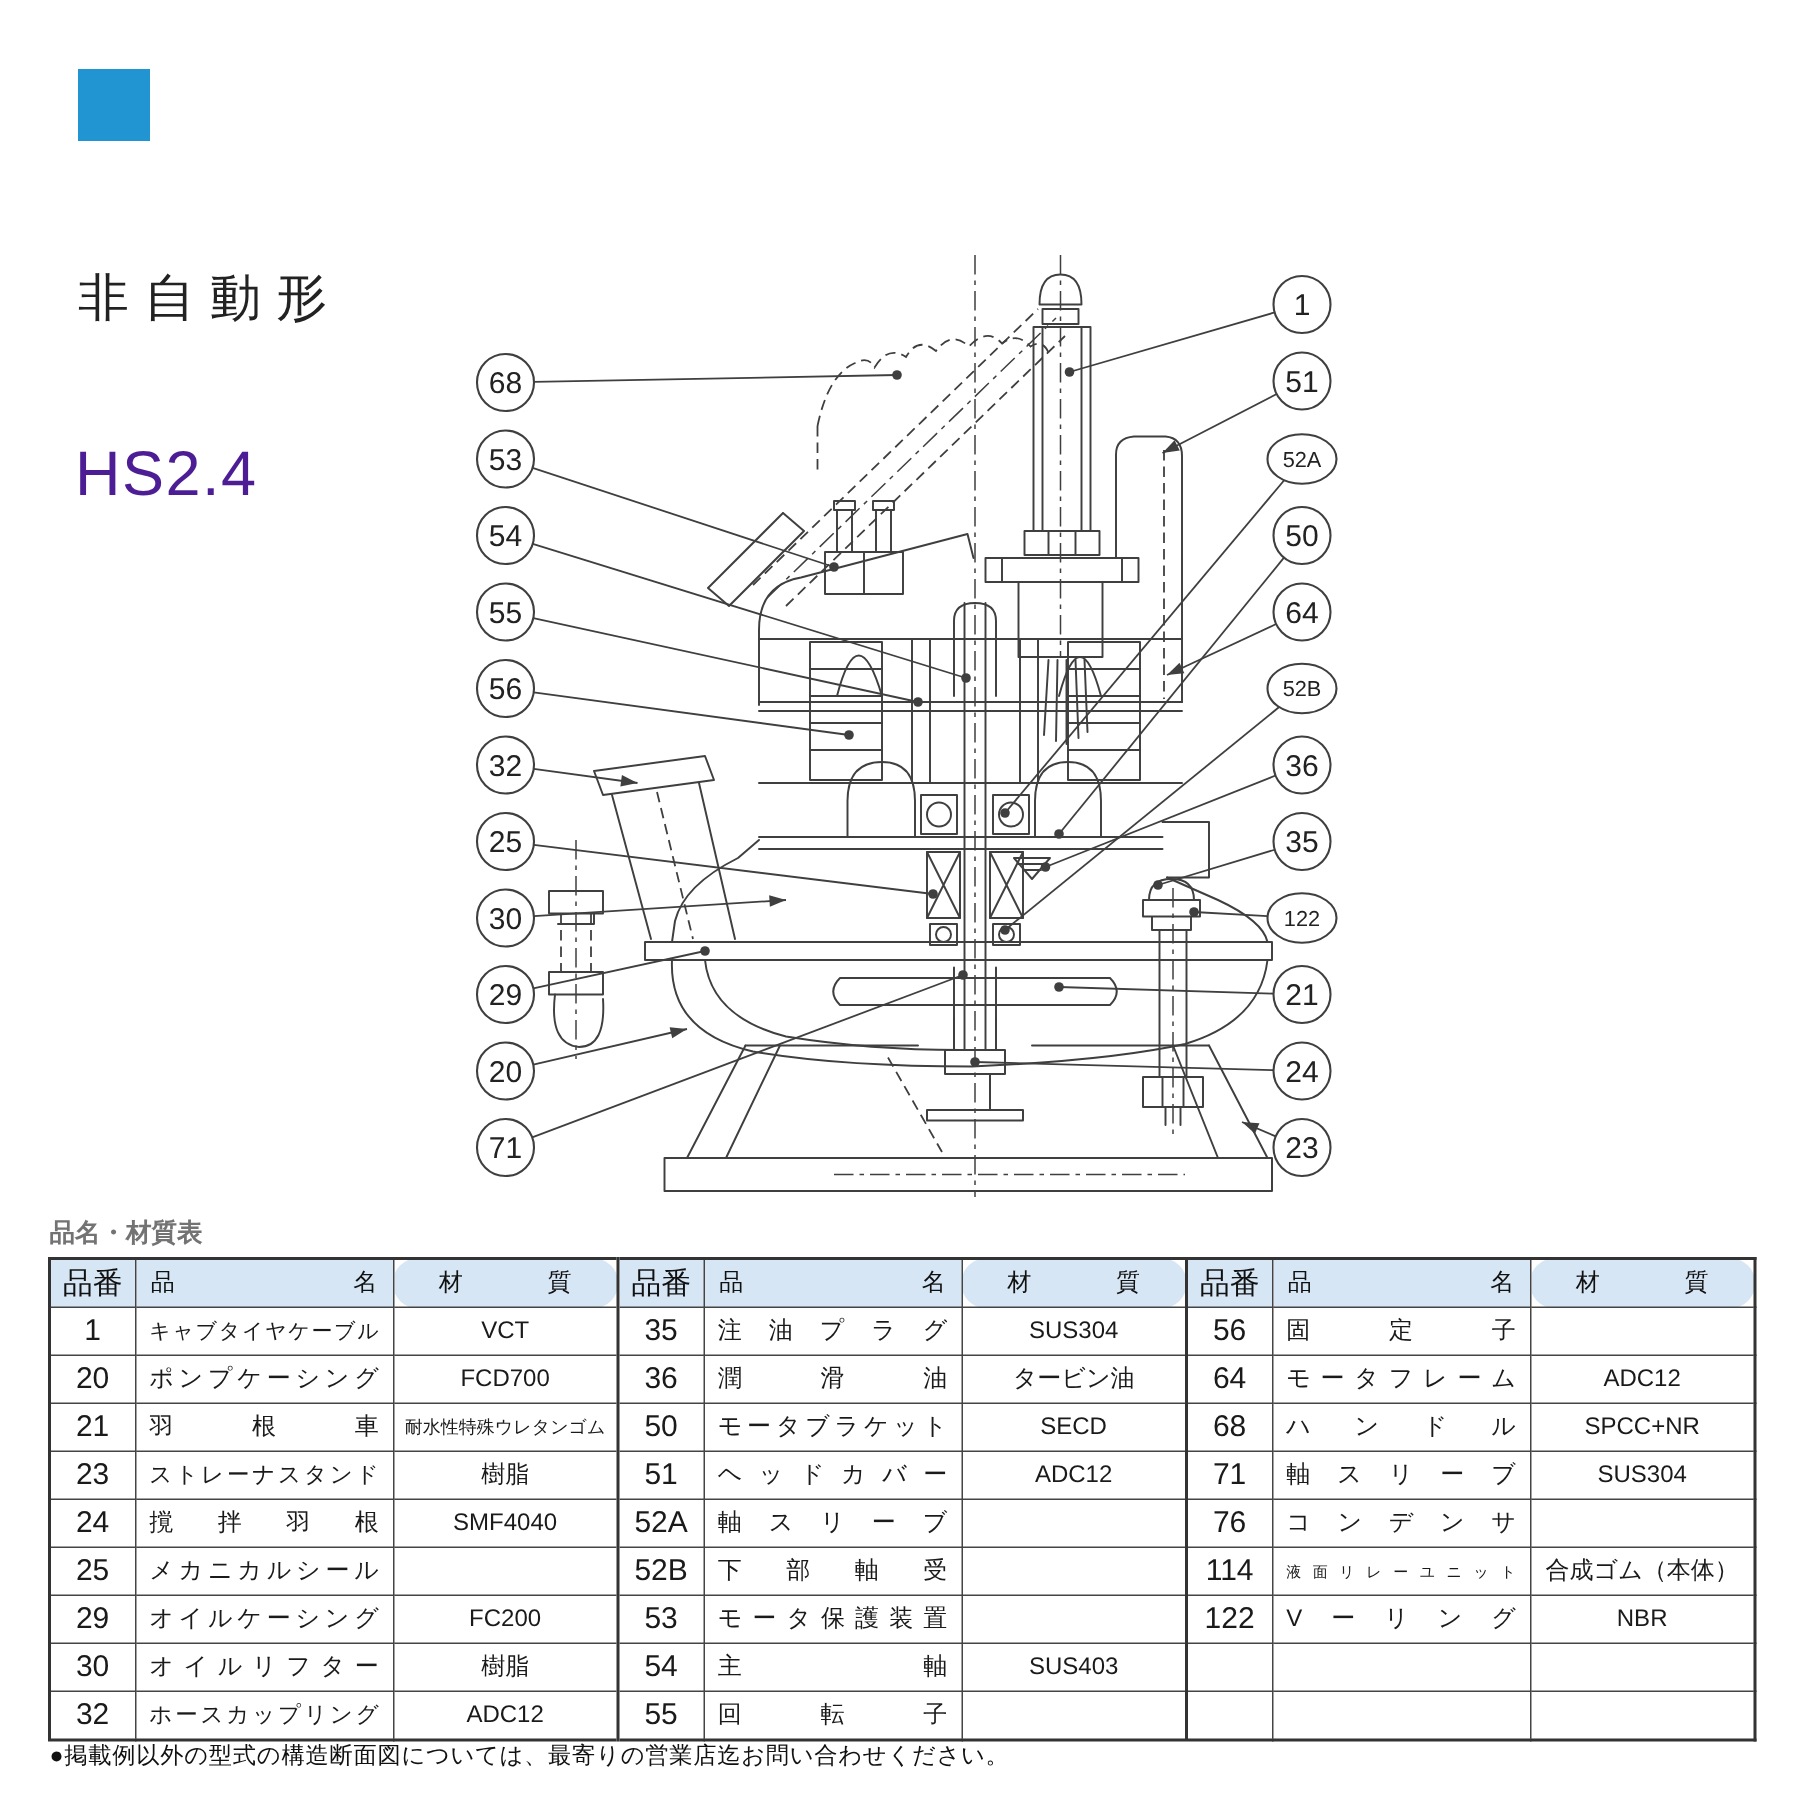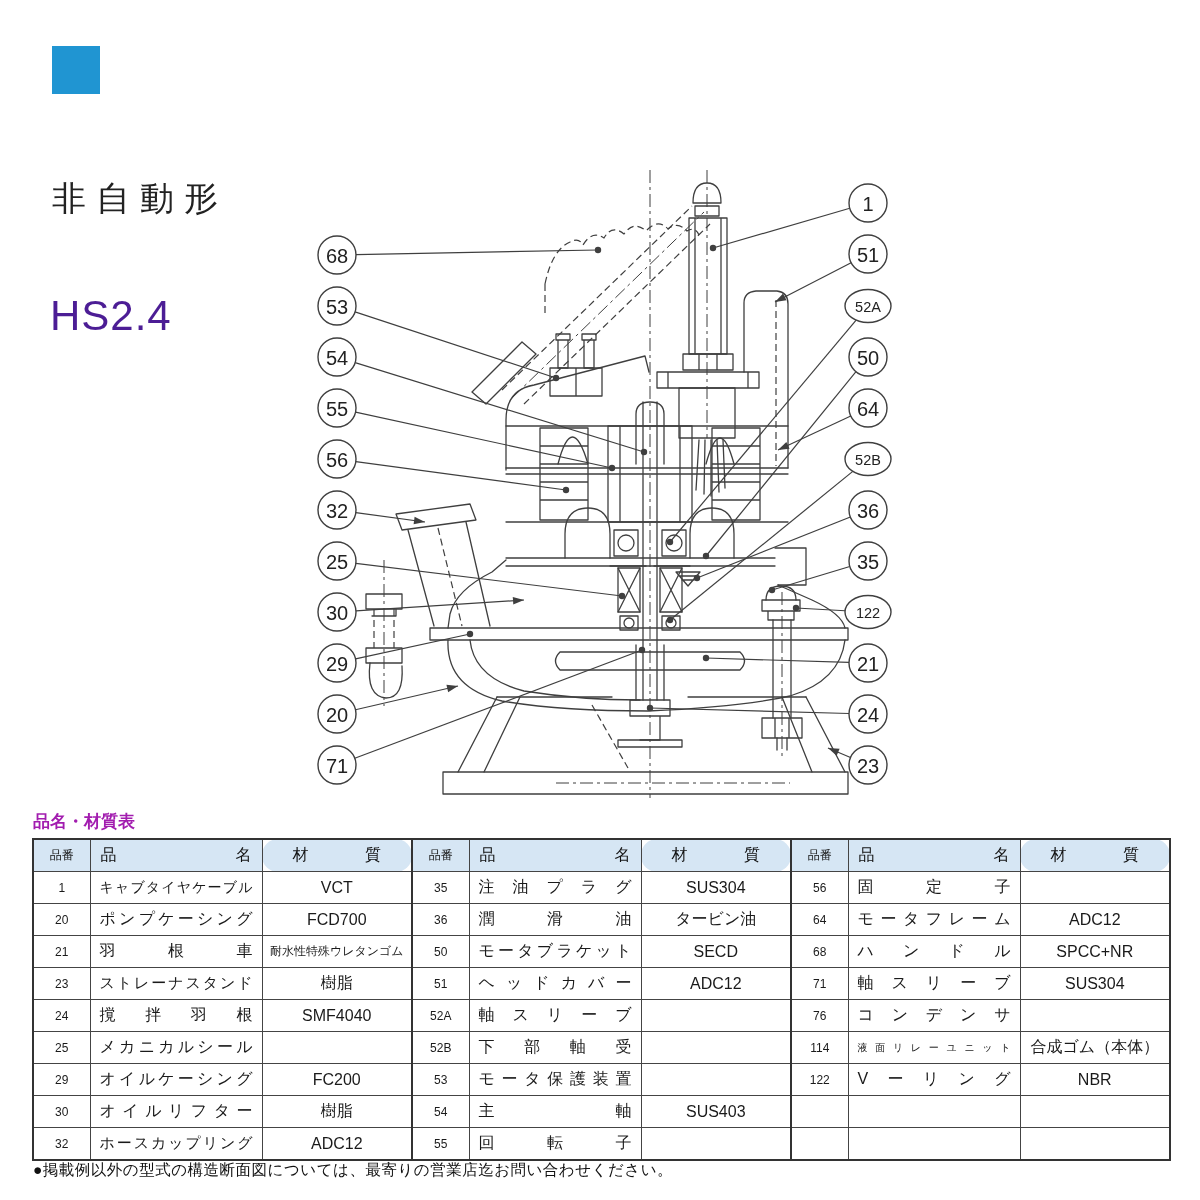--- a/index.html
+++ b/index.html
@@ -13,26 +13,26 @@
   #title-block{left:52px;top:46px;display:flex;align-items:center;gap:4px;}
   #title-square{width:48px;height:48px;background:#2095d2;flex:0 0 auto;}
   #page-title{font-size:46px;font-weight:800;letter-spacing:1px;color:#161616;line-height:52px;white-space:nowrap;}
   #type-label{left:52px;top:176px;font-size:34px;font-weight:500;letter-spacing:10px;color:#222;}
   #model-code{left:50px;top:292px;font-size:42px;font-weight:400;letter-spacing:1px;color:#4c1d95;}
   
   #diagram-wrap{left:290px;top:150px;width:650px;height:665px;}
   svg{display:block;}
   .callout-text{font-family:"Liberation Sans","DejaVu Sans",sans-serif;fill:#222;}
   
-  #table-title{left:33px;top:810px;font-size:17px;font-weight:700;color:#a21caf;}
+  #table-title{left:33px;top:810px;font-size:17px;font-weight:700;color:#737373;}
   #table-wrap{left:32px;top:838px;}
   table{border-collapse:collapse;table-layout:fixed;border:2px solid #333;background:#fff;}
   th,td{border:1px solid #444;height:31px;padding:0;overflow:hidden;white-space:nowrap;vertical-align:middle;}
   th{background:#d6e6f4;font-weight:400;font-size:17px;color:#111;}
-  .col-no{text-align:center;font-size:12px;}
+  .col-no{text-align:center;font-size:20px;}
   .col-name{font-size:16px;padding:0 9px;text-align:justify;text-align-last:justify;}
   .col-mat{text-align:center;font-size:16px;padding:0 2px;border-radius:16px;}
   th.col-name{padding:0 10px;margin-left:24px;}
   th.col-mat{text-align:justify;text-align-last:justify;padding:0 30px;}
   .gsep{border-left:2px solid #333;}
   
   #footer-note{left:33px;top:1160px;font-size:15.5px;color:#111;letter-spacing:0.5px;}
 </style>
 </head>
 <body>

